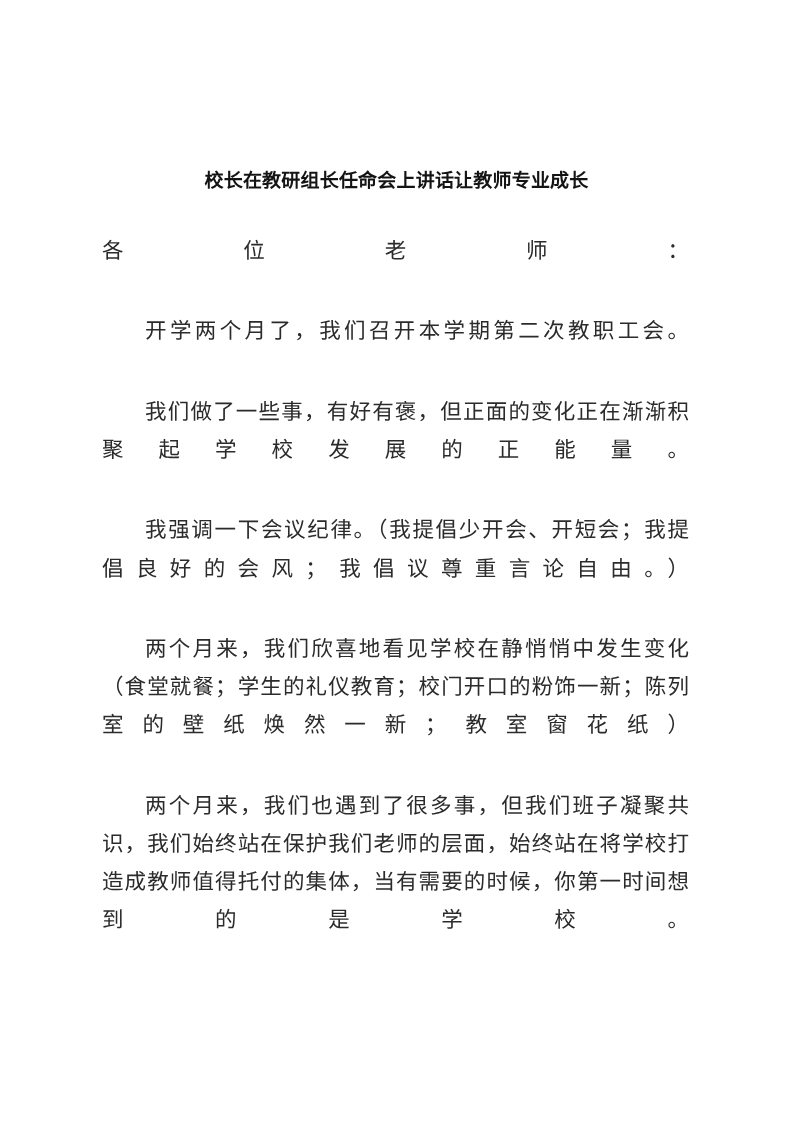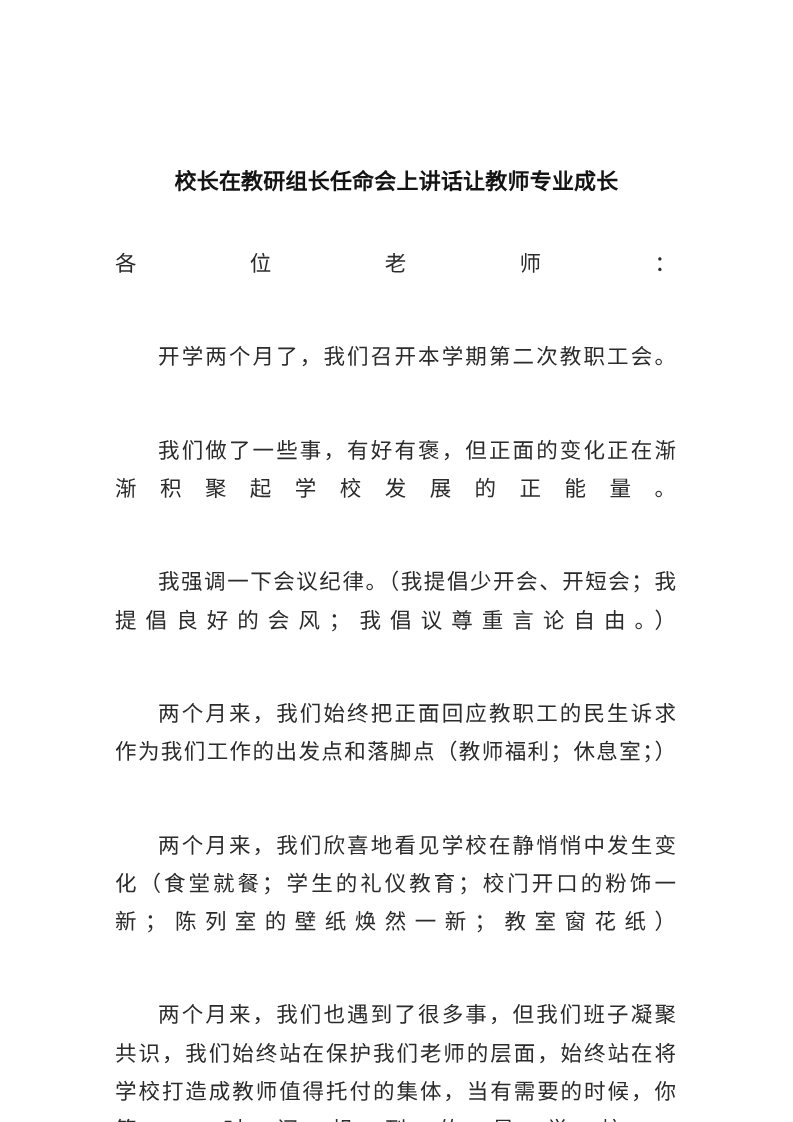--- a/index.html
+++ b/index.html
@@ -23,41 +23,41 @@
   }
   
   .doc-title {
     position: absolute;
     left: 98px;
     top: 148px;
     width: 597px;
     text-align: center;
     font-family: "DejaVu Sans", "Liberation Sans", sans-serif;
     font-weight: bold;
-    font-size: 22px;
+    font-size: 19px;
     line-height: 38px;
     letter-spacing: 0.2px;
     color: #141414;
     white-space: nowrap;
   }
   
   .doc-body {
     position: absolute;
     left: 98px;
     top: 228px;
     width: 596px;
     font-family: "DejaVu Serif", "Liberation Serif", serif;
     font-size: 21.5px;
     line-height: 38.2px;
     color: #2b2b2b;
     text-align: justify;
     text-justify: inter-character;
   }
   .para {
-    margin: 17px;
+    margin: 4px;
     padding: 0;
     text-indent: 2em;
     letter-spacing: 1.1px;
     text-align: justify;
     text-justify: inter-character;
   }
   .para.no-indent {
     text-indent: 0;
   }
   
@@ -72,19 +72,18 @@
 
 <div id="page">
 
   <h1 class="doc-title">校长在教研组长任命会上讲话让教师专业成长</h1>
 
   <div class="doc-body">
     <p class="para no-indent">各位老师：</p>
     <p class="para">开学两个月了，我们召开本学期第二次教职工会。</p>
     <p class="para">我们做了一些事，有好有褒，但正面的变化正在渐渐积聚起学校发展的正能量。</p>
     <p class="para">我强调一下会议纪律。（我提倡少开会、开短会；我提倡良好的会风；我倡议尊重言论自由。）</p>
-    <p class="para">两个月来，我们始终把正面回应教职工的民生诉求作为我们工作的出发点和落脚点（教师福利；休息室；）</p>
     <p class="para">两个月来，我们欣喜地看见学校在静悄悄中发生变化（食堂就餐；学生的礼仪教育；校门开口的粉饰一新；陈列室的壁纸焕然一新；教室窗花纸）</p>
     <p class="para">两个月来，我们也遇到了很多事，但我们班子凝聚共识，我们始终站在保护我们老师的层面，始终站在将学校打造成教师值得托付的集体，当有需要的时候，你第一时间想到的是学校。</p>
 
   </div>
 
 </div>
 
 </body></html>

